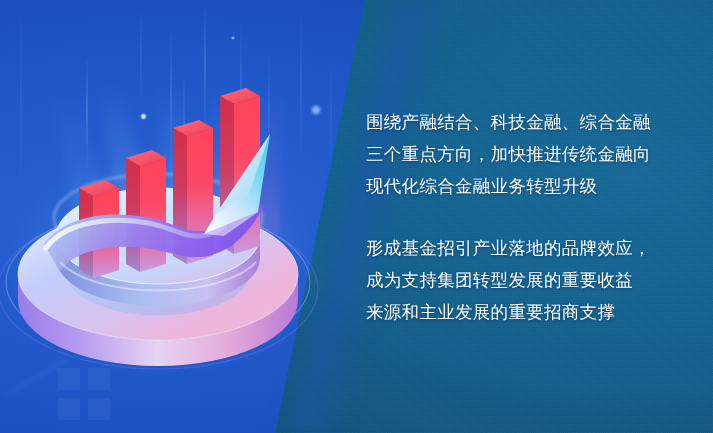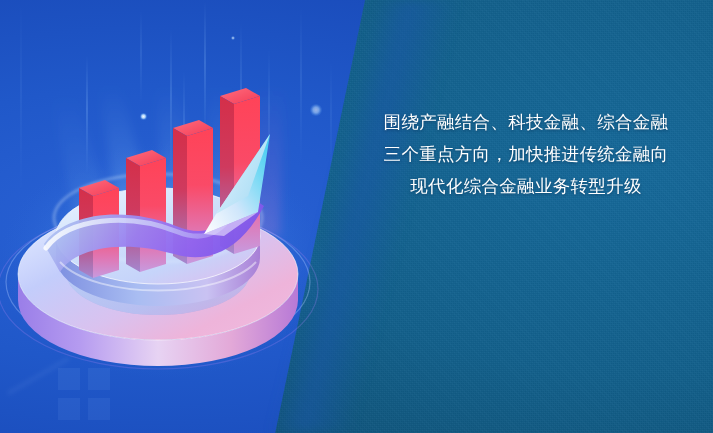--- a/index.html
+++ b/index.html
@@ -94,21 +94,21 @@
     position: absolute;
     left: 366px;
     width: 320px;
     color: #ffffff;
     font-size: 17.5px;
     line-height: 32px;
     letter-spacing: .3px;
     white-space: pre-line;
     text-shadow: 0 1px 3px rgba(0,25,55,.45);
   }
-  #para-1 { top: 106px; text-align: center; }
+  #para-1 { top: 106px; }
   #para-2 { top: 232px; }
 </style>
 </head>
 <body>
 
 <div id="stage">
 
   <div class="bg-base"></div>
   <div class="bg-teal"></div>
   <div class="bg-noise"></div>
@@ -302,14 +302,17 @@
       </g>
 
       <path d="M52,176 C88,214 212,214 248,176" fill="none" stroke="#ffffff" stroke-opacity=".45" stroke-width="2"></path>
     </svg>
   </div>
 
   <div class="copy" id="para-1">围绕产融结合、科技金融、综合金融
 三个重点方向，加快推进传统金融向
 现代化综合金融业务转型升级</div>
 
+  <div class="copy" id="para-2">形成基金招引产业落地的品牌效应，
+成为支持集团转型发展的重要收益
+来源和主业发展的重要招商支撑</div>
 
 </div>
 
 </body></html>

